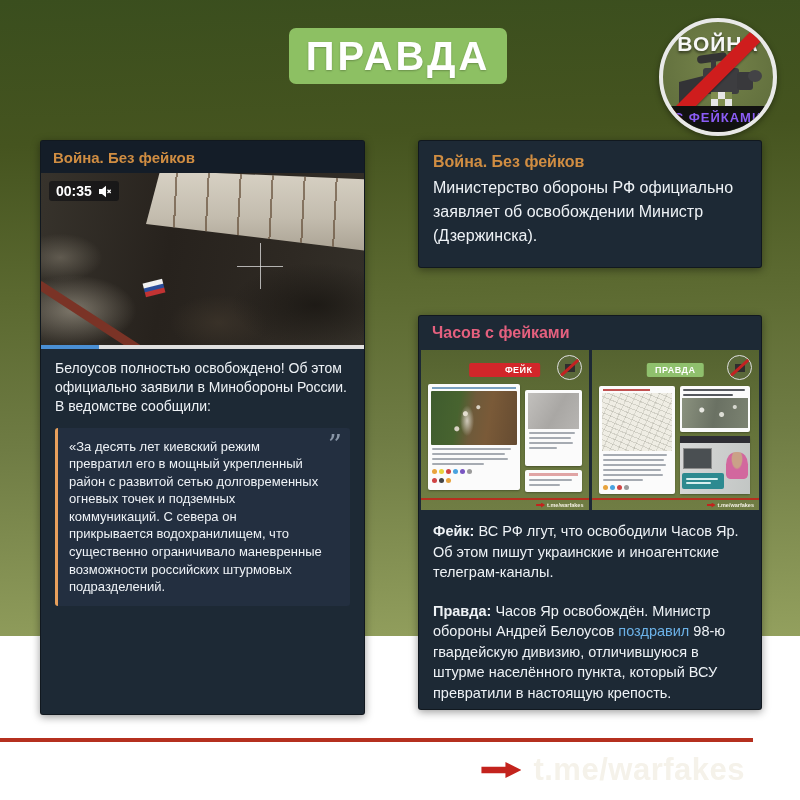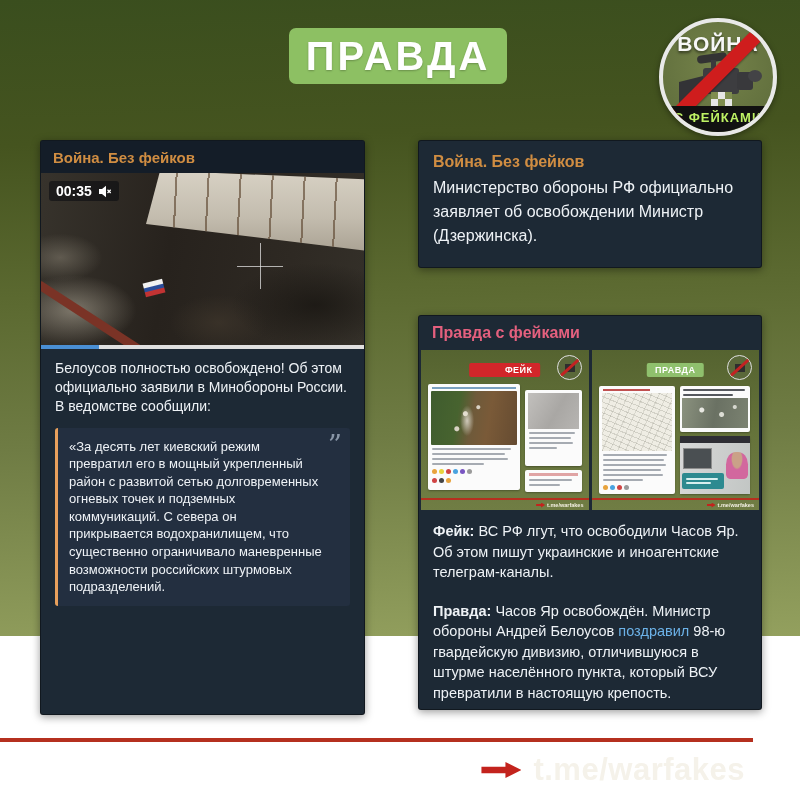--- a/index.html
+++ b/index.html
@@ -18,21 +18,21 @@
   .logo{position:absolute;left:659px;top:18px;width:118px;height:118px;border-radius:50%;
     background:radial-gradient(circle at 50% 40%,#75834a,#5f6d3c 85%);
     border:4px solid #e9e9e9;box-sizing:border-box;overflow:hidden;
     box-shadow:0 2px 6px rgba(0,0,0,.4);}
   .logo-top{position:absolute;top:10px;left:0;right:0;text-align:center;color:#f7f7f7;
     font-size:21px;font-weight:800;letter-spacing:1px;text-shadow:0 2px 3px rgba(0,0,0,.55);}
   .logo-cam{position:absolute;left:8px;top:26px;}
   .logo-stripe{position:absolute;left:50%;top:47%;width:160px;height:14px;background:#cf1d1d;
     transform:translate(-50%,-50%) rotate(-45deg);box-shadow:0 1px 2px rgba(0,0,0,.35);}
   .logo-band{position:absolute;bottom:0;left:0;right:0;height:26px;background:#111;
-    color:#bef264;font-size:13px;font-weight:800;letter-spacing:1px;text-align:center;
+    color:#8b5cf6;font-size:13px;font-weight:800;letter-spacing:1px;text-align:center;
     line-height:24px;}
 
   
   .panel{position:absolute;background:#1d2935;border-radius:3px;
     box-shadow:0 2px 8px rgba(0,0,0,.4);border:1px solid rgba(0,0,0,.4);box-sizing:border-box;}
   .chan-orange{color:#d08d42;font-weight:700;}
   .white-text{color:#eef2f6;}
 
   
   .left-post{left:40px;top:140px;width:325px;height:575px;overflow:hidden;}
@@ -208,21 +208,21 @@
       </div>
     </div>
   </div>
 
   <div class="panel right-post">
     <div class="rp-chan chan-orange">Война. Без фейков</div>
     <div class="rp-msg white-text">Министерство обороны РФ официально заявляет об освобождении Министр (Дзержинска).</div>
   </div>
 
   <div class="panel debunk">
-    <div class="db-header">Правда с фейками</div>
+    <div class="db-header">Часов с фейками</div>
 
     <div class="imgs-row">
 
       <div class="mini">
         <span class="mini-badge badge-fake">ФЕЙК</span>
         <div class="mini-logo"></div>
         <div class="card f-card1">
           <div class="f-maphead"></div>
           <div class="f-map"></div>
           <div class="tl" style="width:92%"></div>

